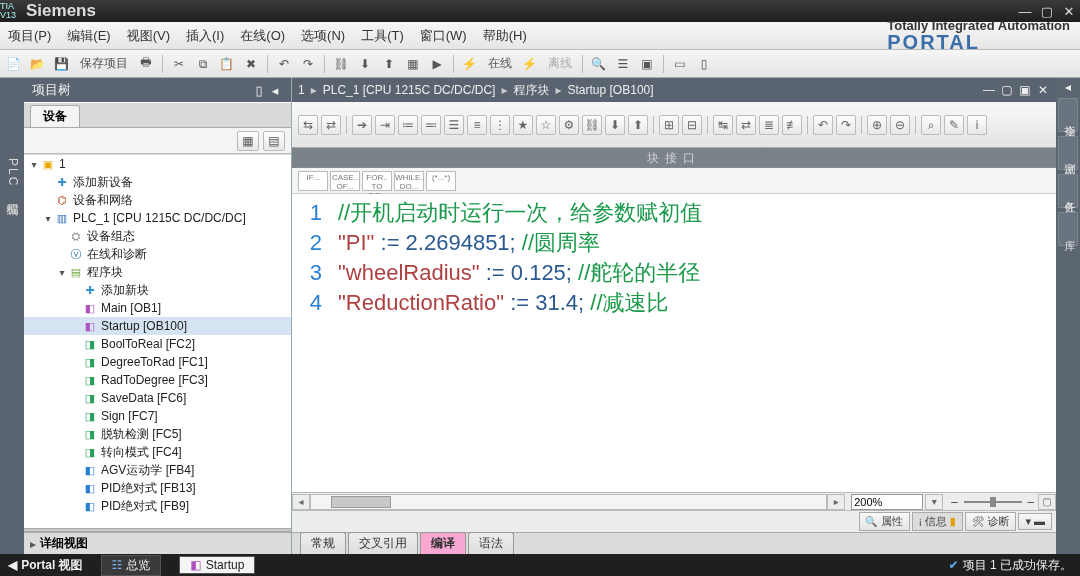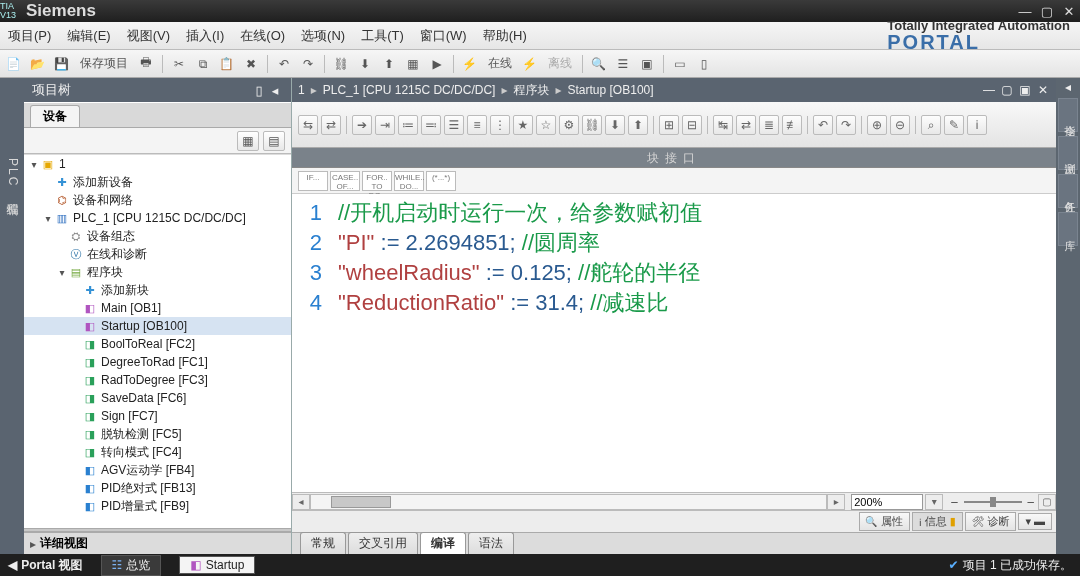--- a/index.html
+++ b/index.html
@@ -69,21 +69,21 @@
 .zoomcell input{width:72px;height:16px;font-size:11px;border:1px solid #999;padding:0 2px;}
 .zoombox{display:flex;align-items:center;margin-left:8px;}
 .zoombox .zline{width:58px;height:2px;background:#888;position:relative;margin:0 6px;}
 .zoombox .zhand{position:absolute;left:26px;top:-4px;width:6px;height:10px;background:#888;}
 .info-tabs { height:22px; background:#ededed; border-top:1px solid #bbb; display:flex; align-items:center; justify-content:flex-end; padding-right:4px; gap:2px;}
 .info-tab { border:1px solid #aaa;background:linear-gradient(#f8f8f8,#e4e4e4);padding:1px 6px;font-size:11px;display:flex;align-items:center;gap:3px;color:#444;}
 .info-tab.active{background:#dcdcdc;}
 .info-tab .ico{font-size:10px;}
 .bottom-tabs{height:22px;background:#dcdcdc;border-top:1px solid #aaa;display:flex;align-items:flex-end;padding-left:8px;}
 .btab{border:1px solid #999;border-bottom:none;background:linear-gradient(#eee,#ddd);padding:2px 10px;font-size:12px;margin-right:2px;border-radius:3px 3px 0 0;color:#333;}
-.btab.active{background:#ffffff;font-weight:bold;}
+.btab.active{background:#f9a8d4;font-weight:bold;}
 
 .rightrail { width:24px; background:#5c6670; display:flex; flex-direction:column; align-items:center; color:#e0e0e0; }
 .rightrail .rb { width:20px; height:34px; margin:2px 0; border:1px solid #7a8490; background:#6a7480; writing-mode:vertical-rl; font-size:11px; text-align:center; padding-top:3px;}
 .rightrail .rb.first{margin-top:4px;}
 
 .statusbar { height:22px; background:#1f1f1f; color:#eee; display:flex; align-items:center; padding:0 8px; font-size:12px; }
 .statusbar .portal { display:flex;align-items:center;gap:4px;font-weight:bold; }
 .statusbar .sbtab { margin-left:18px;display:flex;align-items:center;gap:4px;background:#3a3a3a;border:1px solid #555;padding:1px 10px; }
 .statusbar .sbtab.white { background:#f4f4f4;color:#222; }
 .statusbar .spacer{flex:1;}
@@ -267,21 +267,21 @@
           <span>AGV运动学 [FB4]</span>
         </div>
         <div class="tree-row" style="padding-left: 46px;">
           <span class="twist"></span>
           <span class="ic i-fb">◧</span>
           <span>PID绝对式 [FB13]</span>
         </div>
         <div class="tree-row" style="padding-left: 46px;">
           <span class="twist"></span>
           <span class="ic i-fb">◧</span>
-          <span>PID增量式 [FB9]</span>
+          <span>PID绝对式 [FB9]</span>
         </div>
       </div>
     <div class="pt-splith"></div>
     <div class="pt-foot">
       <span style="color:#555;margin-right:4px">▸</span>
       <span style="font-weight:bold">详细视图</span>
     </div>
   </div>
 
   <div class="editor">

